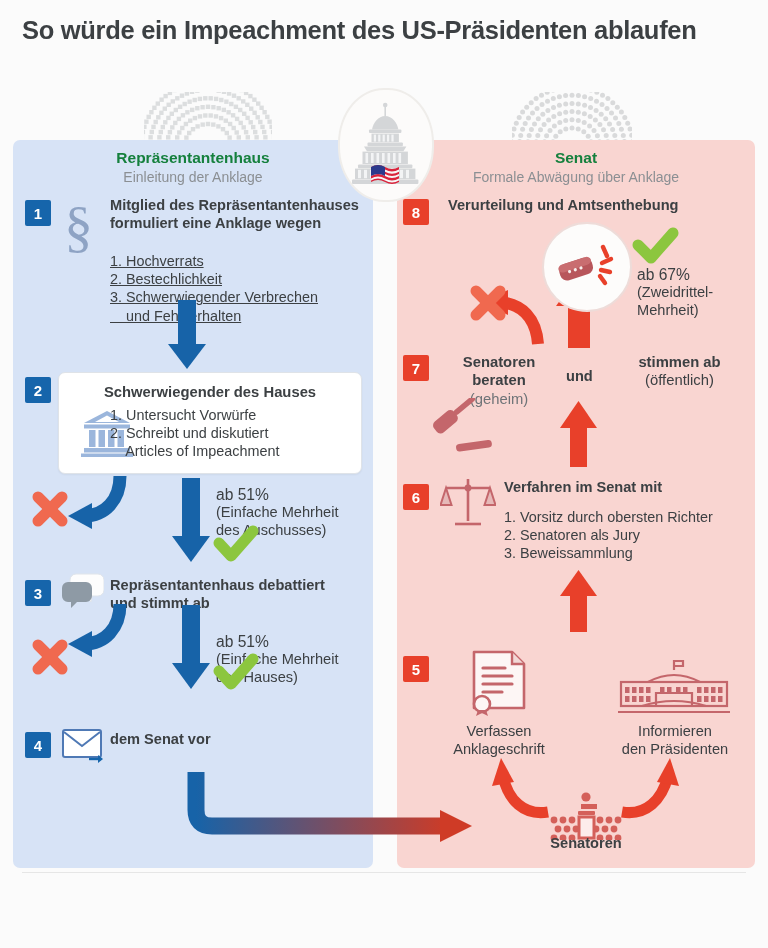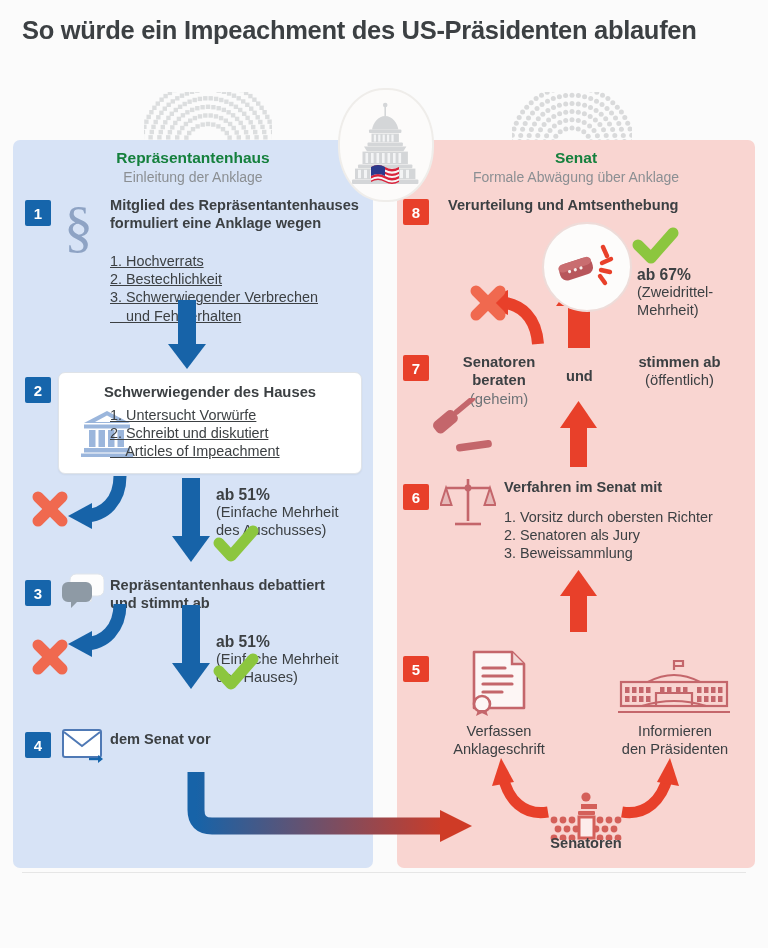--- a/index.html
+++ b/index.html
@@ -66,21 +66,21 @@
     background:#fff;border:1px solid #dfe3e8;border-radius:7px;
     box-shadow:0 1px 2px rgba(0,0,0,.05);
   }
   .card-title{
     position:absolute;left:0;top:11px;width:302px;text-align:center;
     font-size:14.8px;font-weight:bold;color:#3c4043;
   }
 
   
   .pct{position:absolute;font-size:14.6px;line-height:1.22;color:#3c4043;}
-  .pct .big{font-weight:bold;font-size:15.6px;}
+  .pct .big{font-weight:normal;font-size:15.6px;}
 
   
   #gfx{position:absolute;left:0;top:0;width:768px;height:948px;pointer-events:none;z-index:3;}
 
   
   .footer{position:absolute;left:0;top:876px;width:768px;height:72px;background:#fbfbfb;}
   .foot-rule{position:absolute;left:22px;top:872px;width:724px;height:1px;background:#e6e6e6;}
 </style>
 </head>
 <body>
@@ -582,21 +582,21 @@
           <rect x="27" y="21" width="6.5" height="17"></rect>
           <rect x="36.5" y="21" width="6.5" height="17"></rect>
         </g>
         <rect x="3" y="39" width="46" height="4.5" fill="#9bb6dc"></rect>
         <rect x="0" y="44.5" width="52" height="3.5" fill="#9bb6dc"></rect>
         <path d="M26 6.5 L38 13 H14 z" fill="#fff"></path>
       </svg>
     </div>
   </div>
   <div class="num blue" style="left:25px;top:377px;">2</div>
-  <ul class="lst" style="position:absolute;left:110px;top:402px;z-index:4;text-decoration:underline;">
+  <ul class="lst" style="position:absolute;left:110px;top:402px;z-index:4;">
     <li>1. Untersucht Vorwürfe</li>
     <li>2. Schreibt und diskutiert</li>
     <li>    Articles of Impeachment</li>
   </ul>
   <div class="pct" style="left:216px;top:485px;">
     <div class="big">ab 51%</div>
     <div>(Einfache Mehrheit</div>
     <div>des Auschusses)</div>
   </div>
 

